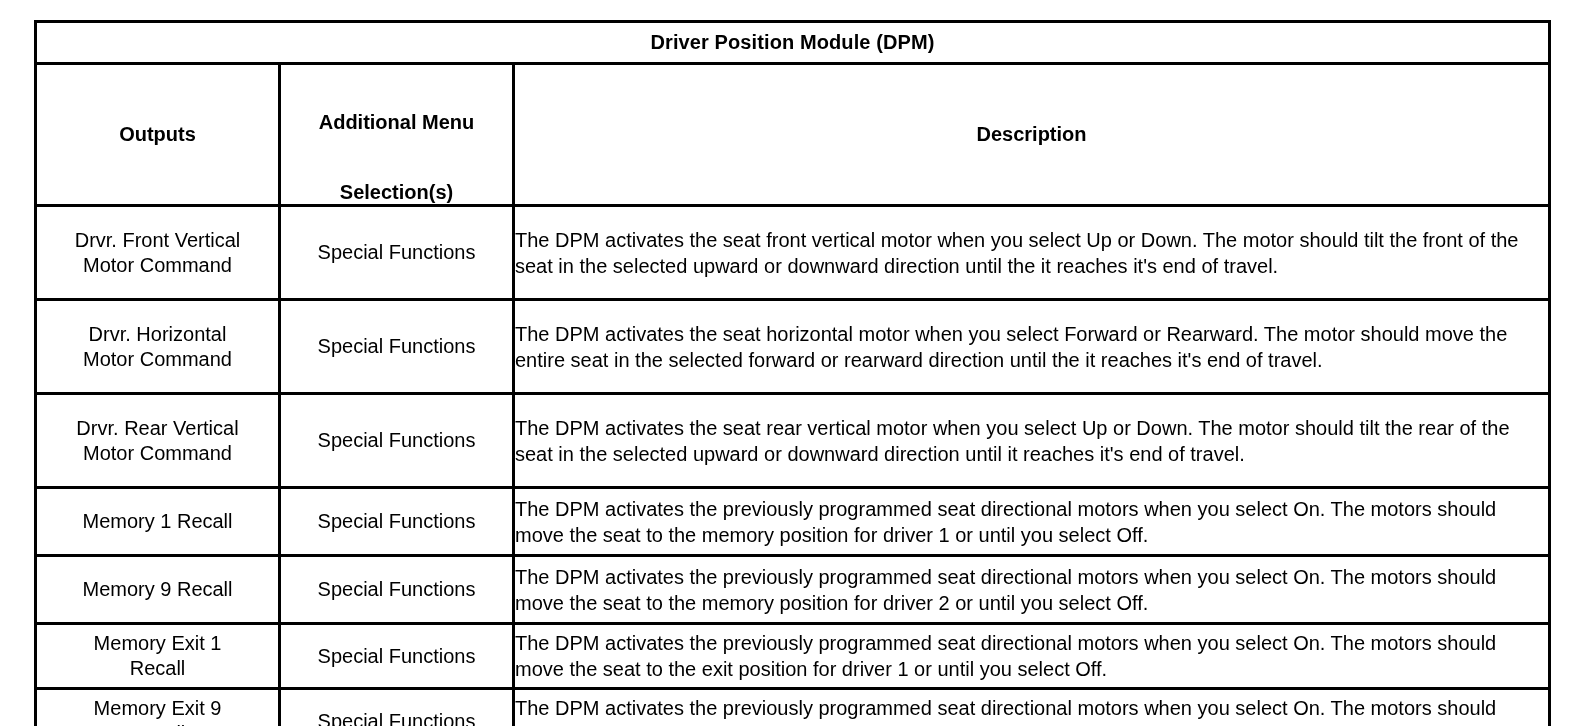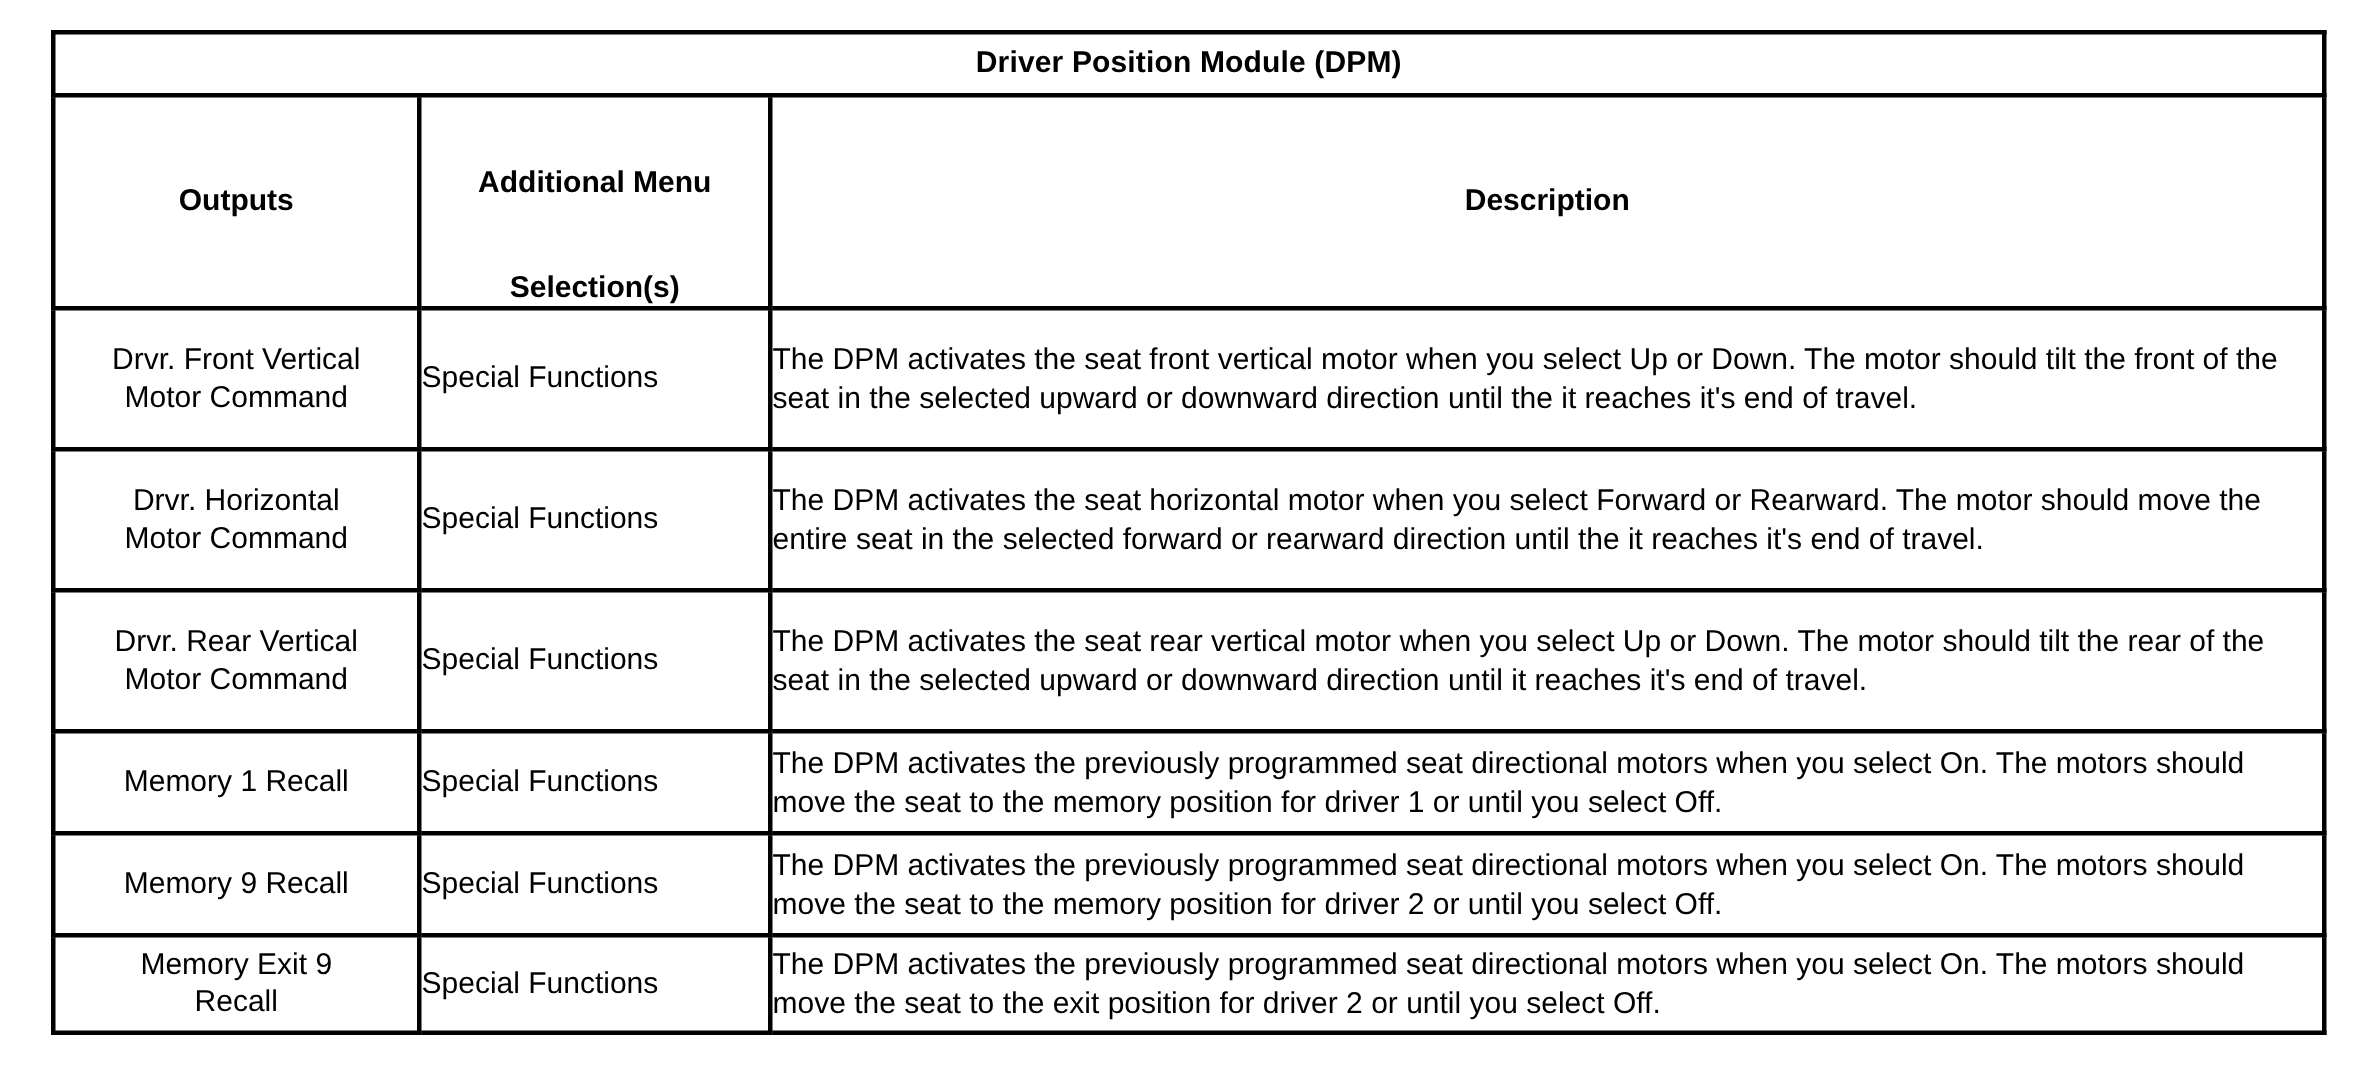--- a/index.html
+++ b/index.html
@@ -74,20 +74,21 @@
   
   .cell-output {
     text-align: center;
     vertical-align: top;
     font-size: 20px;
     line-height: 1.26;
     padding: 10px 4px 6px 8px;
     white-space: pre-line;
   }
   .cell-menu {
+    text-align: center;
     vertical-align: middle;
     font-size: 20px;
     line-height: 1.25;
     padding: 4px 6px;
   }
   .cell-desc {
     text-align: left;
     vertical-align: top;
     font-size: 20px;
     line-height: 1.30;
@@ -148,20 +149,26 @@
           <td class="cell-output">Memory 1 Recall</td>
           <td class="cell-menu">Special Functions</td>
           <td class="cell-desc">The DPM activates the previously programmed seat directional motors when you select On. The motors should move the seat to the memory position for driver 1 or until you select Off.</td>
         </tr>
         <tr class="r-mid">
           <td class="cell-output">Memory 9 Recall</td>
           <td class="cell-menu">Special Functions</td>
           <td class="cell-desc">The DPM activates the previously programmed seat directional motors when you select On. The motors should move the seat to the memory position for driver 2 or until you select Off.</td>
         </tr>
         <tr class="r-short">
+          <td class="cell-output">Memory Exit 1
+Recall</td>
+          <td class="cell-menu">Special Functions</td>
+          <td class="cell-desc">The DPM activates the previously programmed seat directional motors when you select On. The motors should move the seat to the exit position for driver 1 or until you select Off.</td>
+        </tr>
+        <tr class="r-short">
           <td class="cell-output">Memory Exit 9
 Recall</td>
           <td class="cell-menu">Special Functions</td>
           <td class="cell-desc">The DPM activates the previously programmed seat directional motors when you select On. The motors should move the seat to the exit position for driver 2 or until you select Off.</td>
         </tr>
       </tbody>
   </table>
 
 </div>
 

